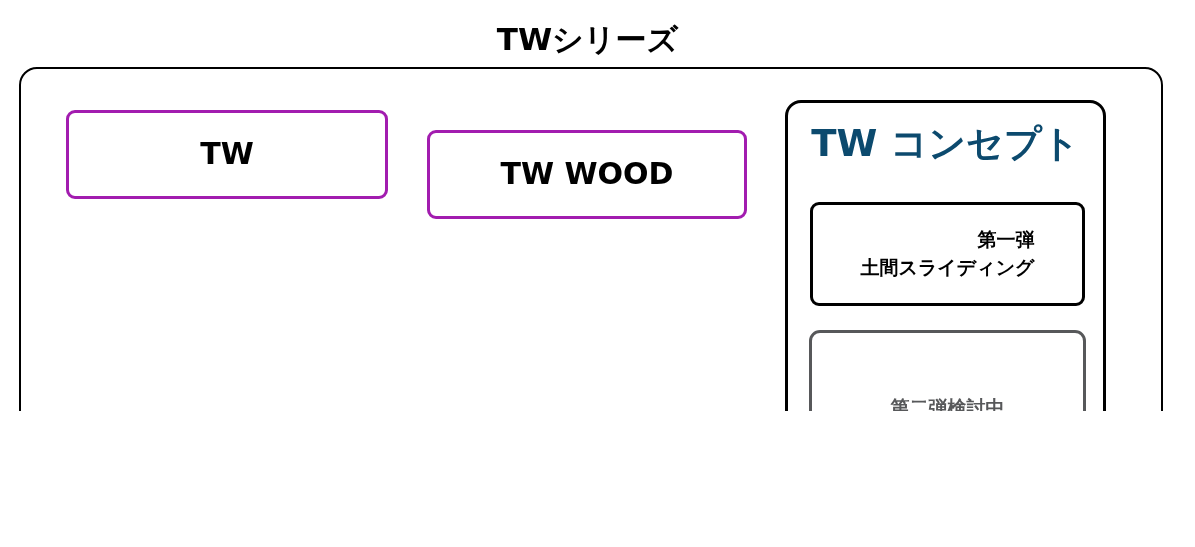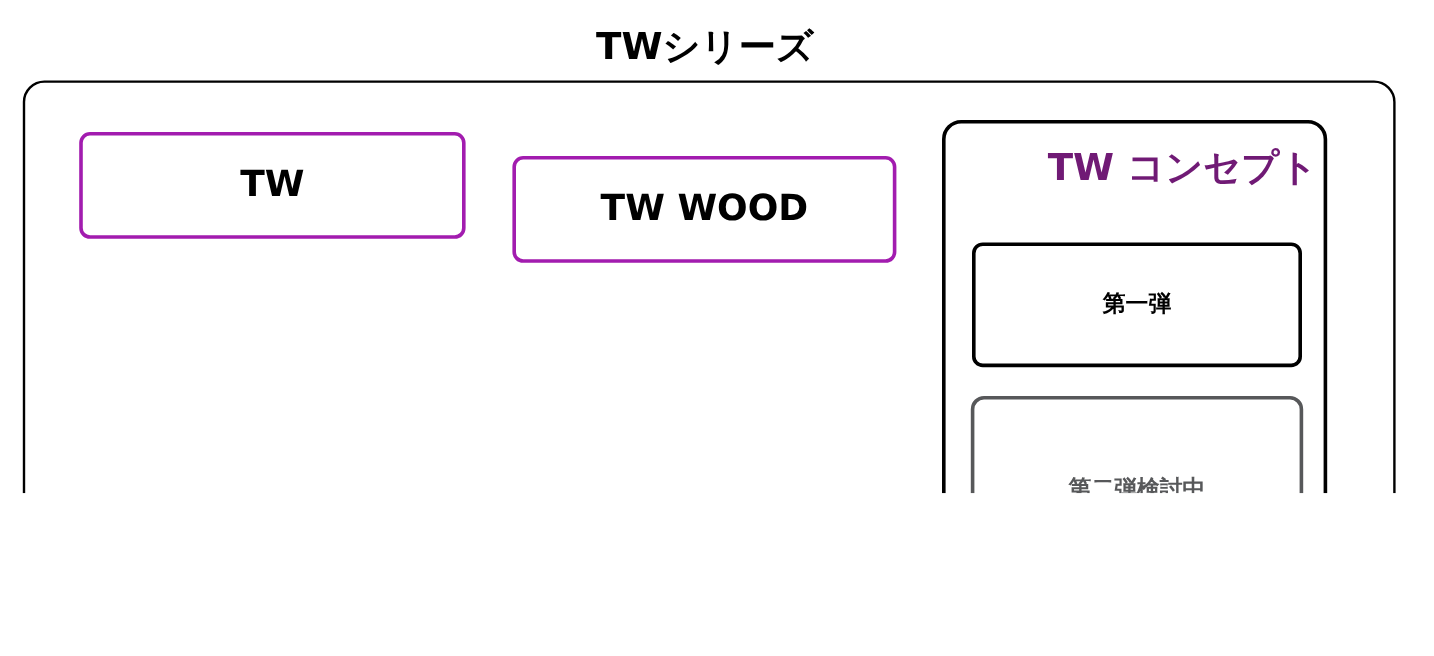--- a/index.html
+++ b/index.html
@@ -94,26 +94,25 @@
     border: 3px solid #000000;
     border-radius: 16px;
     background: #ffffff;
   }
   .concept-title {
     position: absolute;
     left: 0;
     top: 20px;
     width: 100%;
     text-align: center;
-    font-size: 31px;
+    font-size: 37px;
     font-weight: bold;
-    color: #701a75;
+    color: #0c4a6e;
     line-height: 1.15;
     white-space: nowrap;
-    padding-left: 40px;
   }
 
   
   .concept-item {
     position: absolute;
     box-sizing: border-box;
     background: #ffffff;
     display: flex;
     align-items: center;
     justify-content: center;
@@ -169,20 +168,21 @@
       <span class="box-label">TW WOOD</span>
     </div>
 
     <div class="concept-panel">
 
       <div class="concept-title">TW コンセプト</div>
 
       <div class="concept-item item-first">
         <span class="item-label">
           <span>第一弾</span><br>
+          <span>土間スライディング</span>
         </span>
       </div>
 
       <div class="concept-item item-second">
         <span class="item-label">
           <span>第二弾検討中</span>
         </span>
       </div>
 
     </div>

